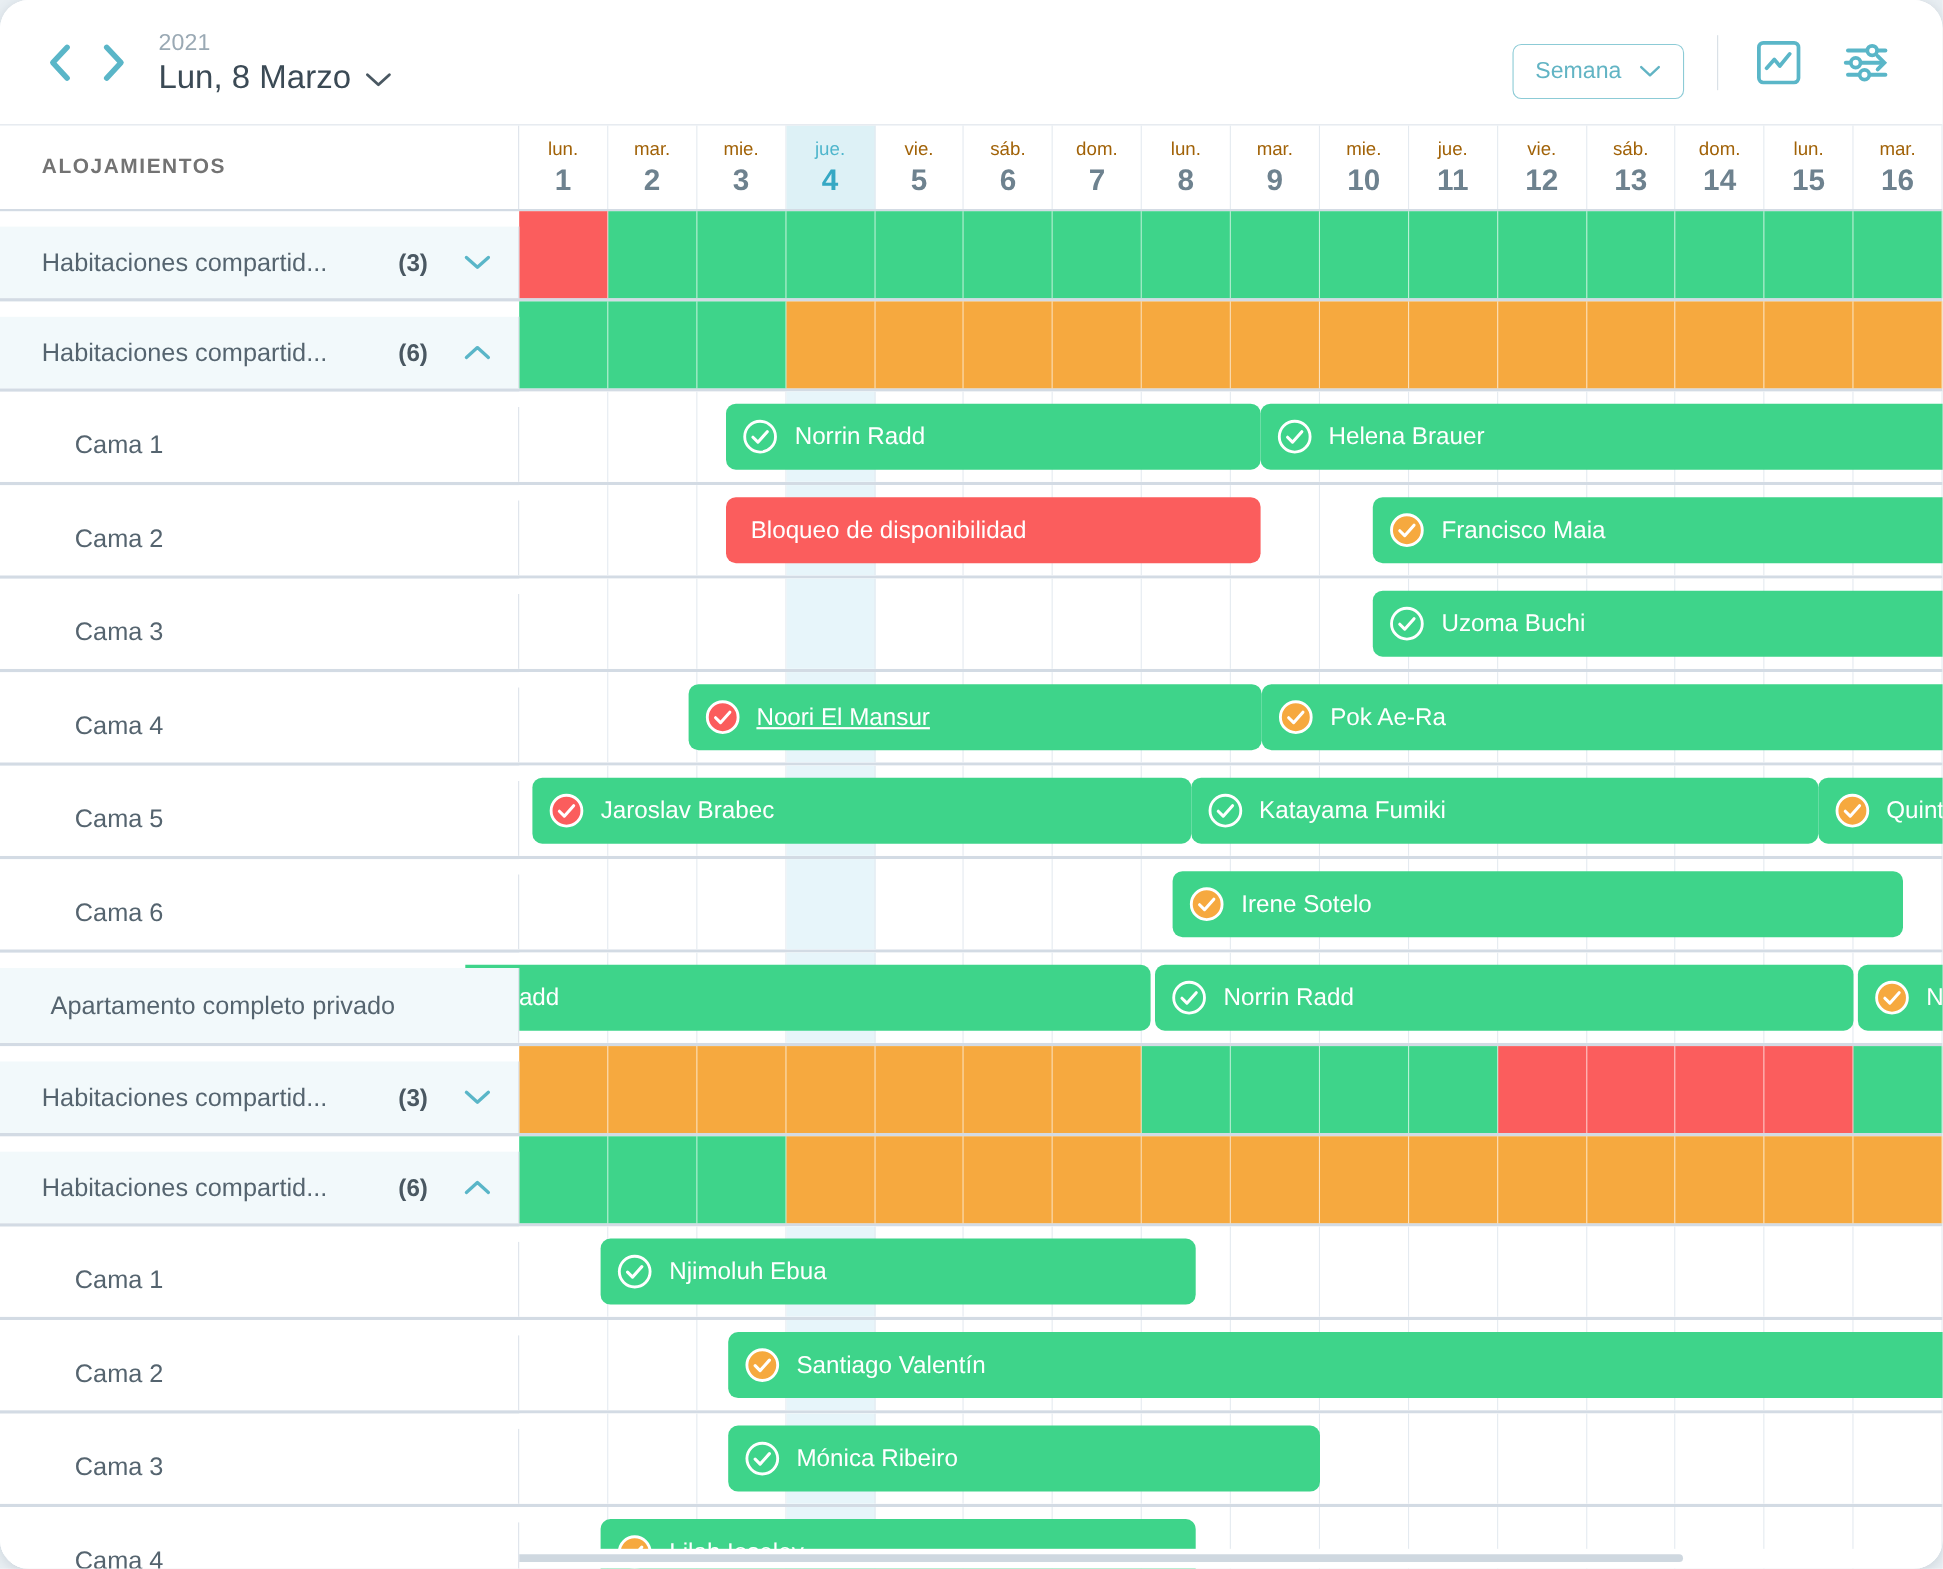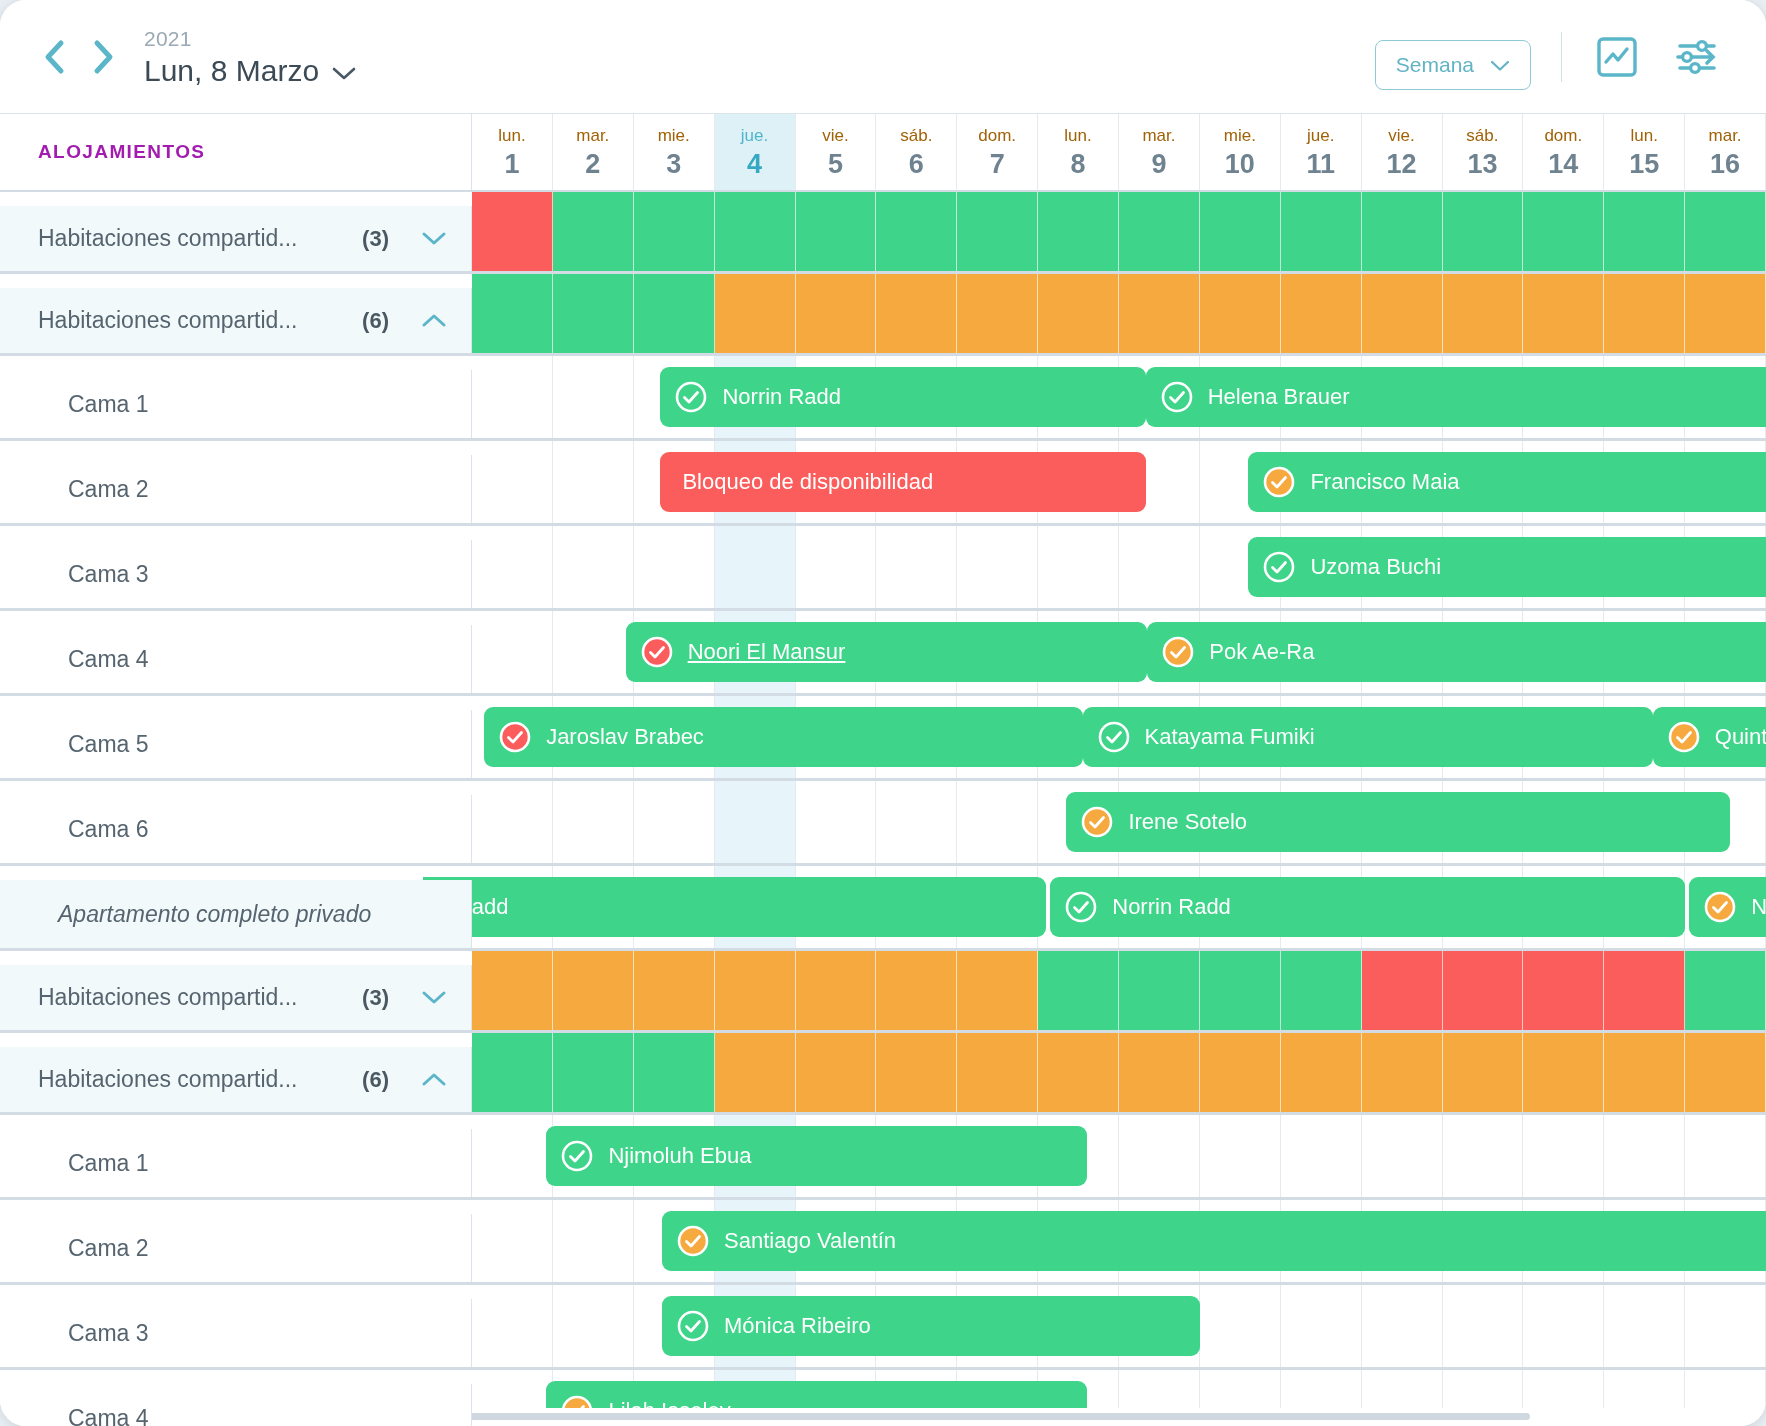--- a/index.html
+++ b/index.html
@@ -62,21 +62,21 @@
   .grid-head {
     display: flex; height: 78px;
     border-bottom: 2px solid #d3dbe4;
     background: #fff;
   }
   .head-left {
     width: 472px; flex: 0 0 472px;
     display: flex; align-items: center;
     padding-left: 38px;
     font-size: 19px; letter-spacing: 1.4px; font-weight: bold;
-    color: #a21caf;
+    color: #737373;
     border-right: 1px solid #dde3ea;
   }
   .head-days { display: flex; flex: 1 1 auto; }
   .dayhead {
     flex: 1 1 0; min-width: 0;
     border-right: 1px solid #e4eaf0;
     display: flex; flex-direction: column;
     align-items: center; justify-content: center;
     line-height: 1;
   }
@@ -580,21 +580,21 @@
                   <path d="M10.5 17.5 L15 22 L23.5 12.5" fill="none" stroke="#fff" stroke-width="2.8" stroke-linecap="round" stroke-linejoin="round"></path>
                 </svg>
               </span>
               <span class="nm">Irene Sotelo</span>
             </div>
           </div>
         </div>
       </div>
       <div class="row bookrow">
         <div class="row-left" style="background: rgb(242, 249, 251);">
-          <div class="bed-label" style="padding-left: 58px; font-style: italic;">Apartamento completo privado</div>
+          <div class="bed-label" style="padding-left: 46px;">Apartamento completo privado</div>
         </div>
         <div class="row-cells">
           <div class="cell"></div>
           <div class="cell"></div>
           <div class="cell"></div>
           <div class="cell today"></div>
           <div class="cell"></div>
           <div class="cell"></div>
           <div class="cell"></div>
           <div class="cell"></div>

